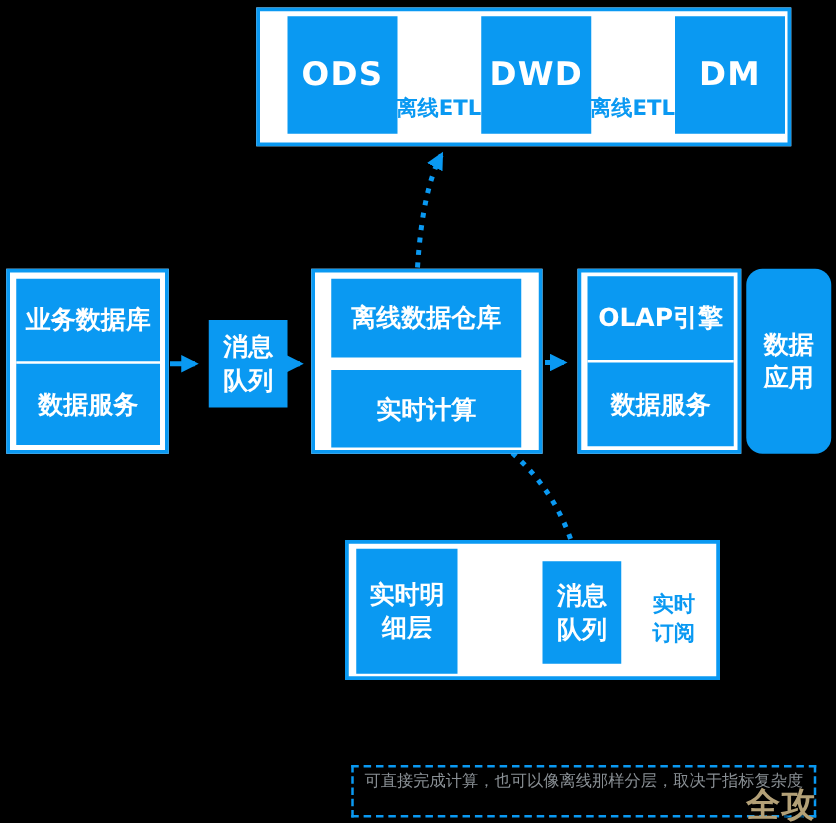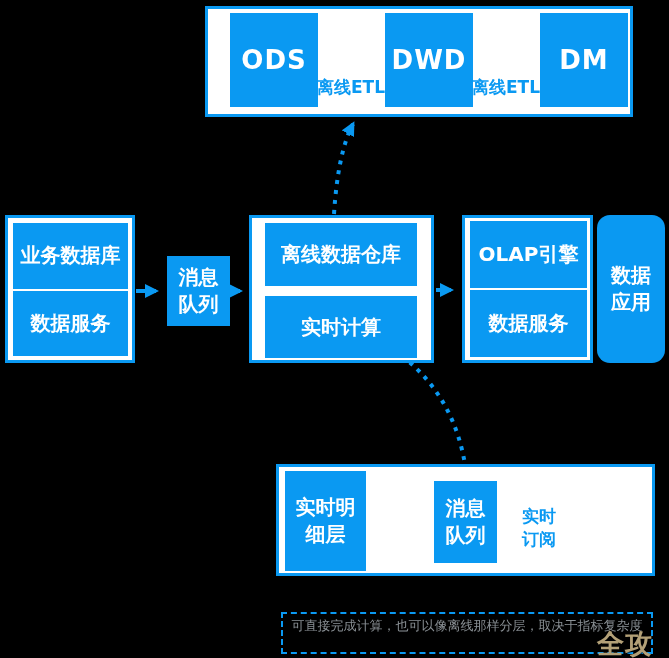--- a/index.html
+++ b/index.html
@@ -132,21 +132,21 @@
     </div>
   </div>
 
   <div class="bluebox standalone twoline" style="left:597px; top:215px; width:68px; height:148px;border-radius:13px;">
     <span>
       <span style="display:block">数据</span>
       <span style="display:block">应用</span>
     </span>
   </div>
 
-  <div class="container" style="left:276px; top:464px; width:379px; height:112px;">
+  <div class="container" style="left:276px; top:432px; width:300px; height:112px;">
     <div class="bluebox twoline" style="left:6px; top:4px; width:81px; height:100px;">
       <span>
         <span style="display:block">实时明</span>
         <span style="display:block">细层</span>
       </span>
     </div>
     <div class="bluebox twoline" style="left:155px; top:14px; width:63px; height:82px;">
       <span>
         <span style="display:block">消息</span>
         <span style="display:block">队列</span>

